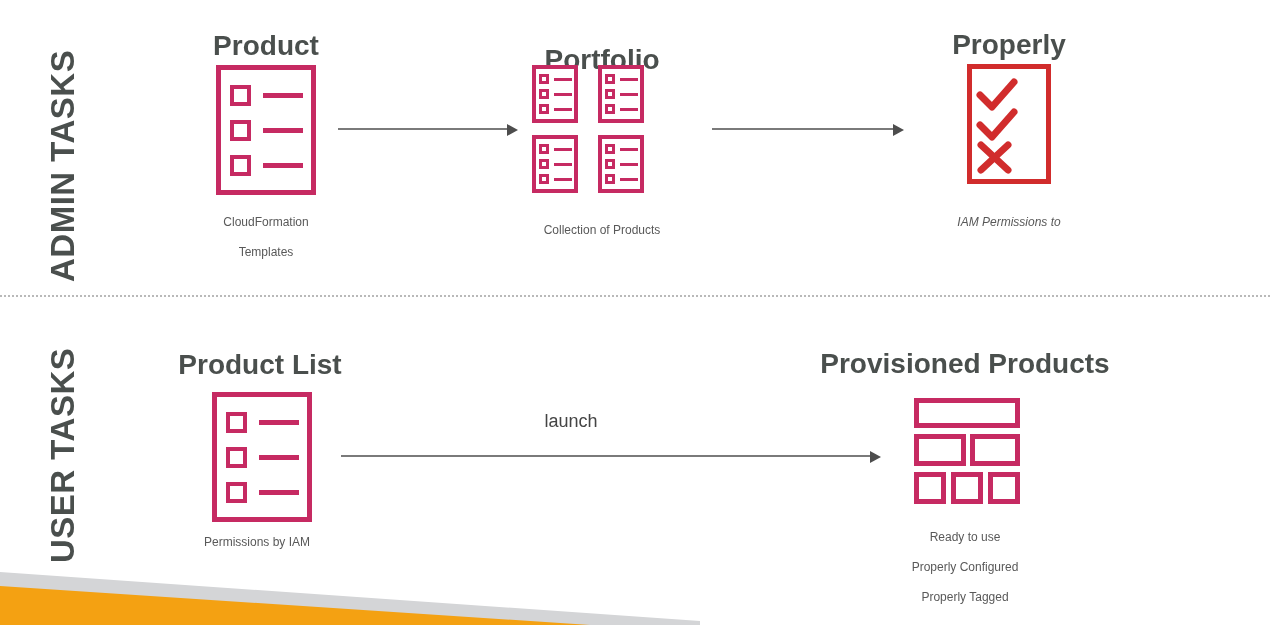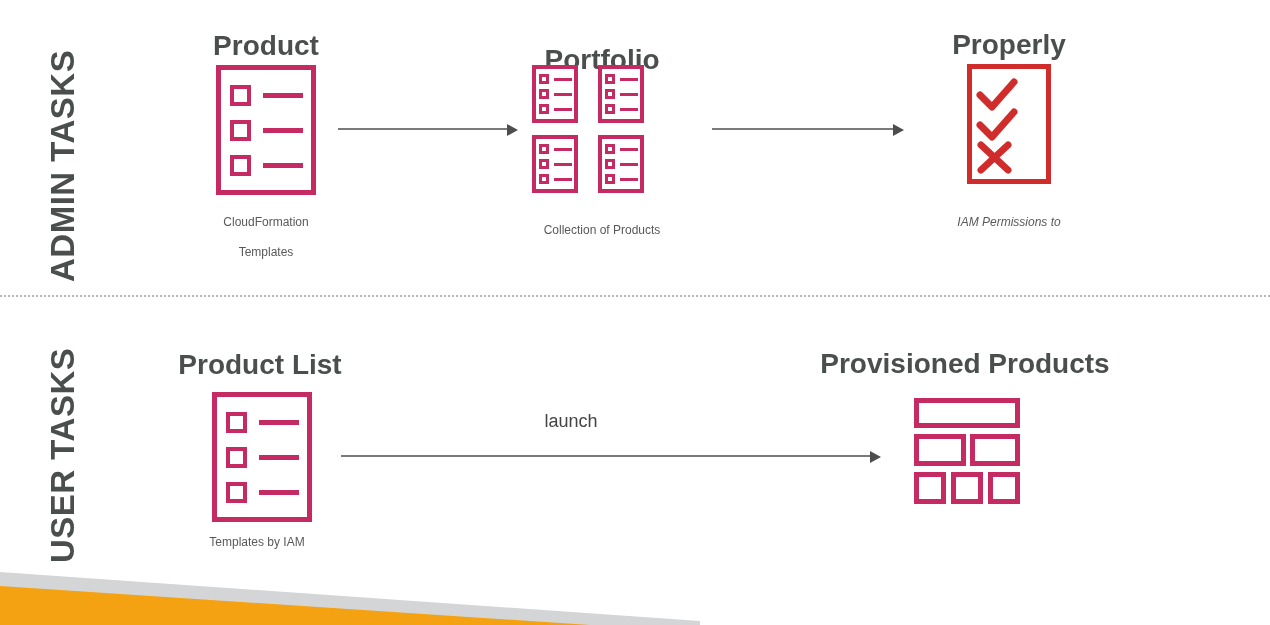--- a/index.html
+++ b/index.html
@@ -280,40 +280,45 @@
       <span class="box"></span>
       <span class="bar"></span>
     </div>
     <div class="row">
       <span class="box"></span>
       <span class="bar"></span>
     </div>
   </div>
 
   <div class="caption" style="left:257px; top:527px;">
-    <div>Templates by IAM</div>
+    <div>Permissions by IAM</div>
   </div>
 
   <div class="arrow-label" style="left:571px; top:411px;">launch</div>
 
   <div class="arrow" style="left:341px; top:449px; width:540px;">
     <div class="shaft" style="width:529px;"></div>
     <div class="head" style="left:529px;"></div>
   </div>
 
   <div class="heading" style="left:965px; top:348px;">Provisioned Products</div>
 
   <div id="provisioned-icon" style="left:914px; top:398px; width:106px; height:110px;">
     <div class="pp-box" style="left:0px;  top:0px;  width:106px; height:30px;"></div>
     <div class="pp-box" style="left:0px;  top:36px; width:52px;  height:32px;"></div>
     <div class="pp-box" style="left:56px; top:36px; width:50px;  height:32px;"></div>
     <div class="pp-box" style="left:0px;  top:74px; width:32px;  height:32px;"></div>
     <div class="pp-box" style="left:37px; top:74px; width:32px;  height:32px;"></div>
     <div class="pp-box" style="left:74px; top:74px; width:32px;  height:32px;"></div>
   </div>
 
+  <div class="caption" style="left:965px; top:522px;">
+    <div>Ready to use</div>
+    <div>Properly Configured</div>
+    <div>Properly Tagged</div>
+  </div>
 
   <svg id="bands" viewBox="0 0 1270 60" preserveAspectRatio="none">
     <polygon points="0,7 700,56 700,60 0,60" fill="#d4d5d7"></polygon>
     <polygon points="0,21 590,60 0,60" fill="#F4A112"></polygon>
   </svg>
 
 </div>
 
 </body></html>

